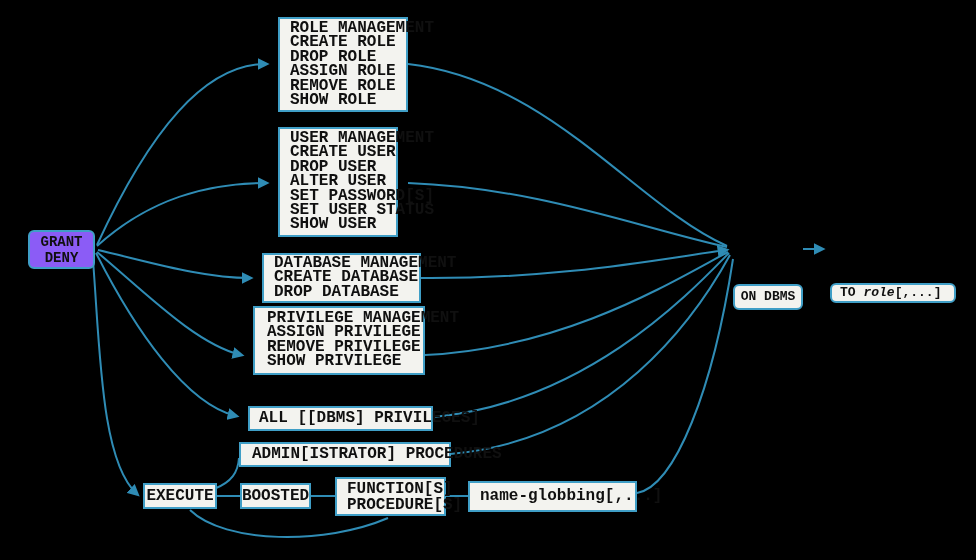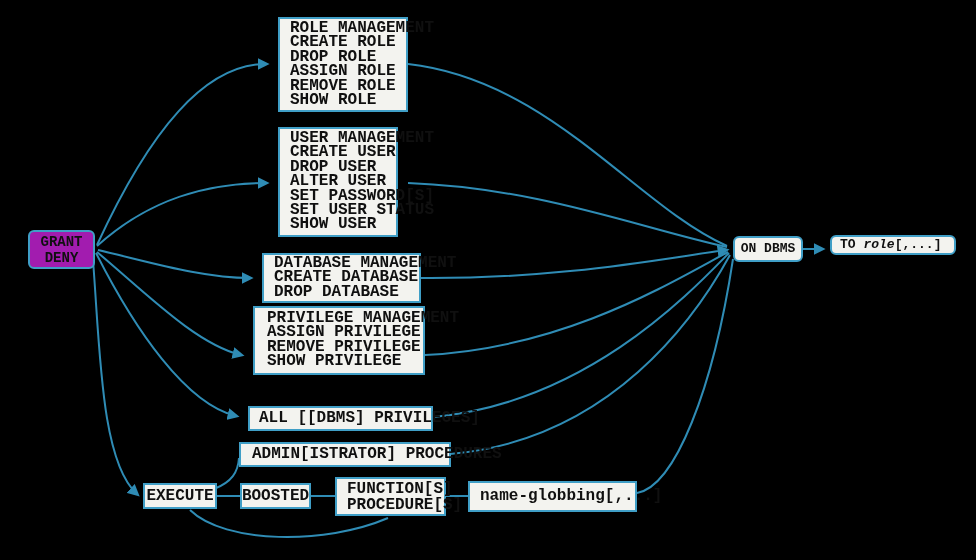--- a/index.html
+++ b/index.html
@@ -2,22 +2,22 @@
 <html><head>
 <meta charset="utf-8">
 <style>
   html,body{margin:0;padding:0;background:#000;}
   .stage{position:relative;width:976px;height:560px;background:#000;overflow:hidden;
          font-family:"Liberation Mono","DejaVu Sans Mono",monospace;}
   svg.edges{position:absolute;left:0;top:0;width:976px;height:560px;}
   .box{position:absolute;box-sizing:border-box;background:#f3f3ef;border:2px solid #3f9ec6;
        color:#101010;font-weight:bold;font-size:16px;line-height:14.4px;
        white-space:nowrap;z-index:2;}
-  .rounded{border-radius:6px;}
-  .start{background:#a21caf;font-size:14px;line-height:16px;text-align:center;
+  .rounded{border-radius:6px;margin-top:48px;}
+  .start{background:#8b5cf6;font-size:14px;line-height:16px;text-align:center;
          padding-top:2px;border-radius:6px;}
   .terminal{font-size:13px;display:flex;align-items:center;}
   .center{display:flex;align-items:center;justify-content:center;}
   .ital{font-style:italic;}
   
   #grant{left:28px;top:230px;width:67px;height:39px;}
   #role{left:278px;top:17px;width:130px;height:95px;padding:2px 10px;}
   #user{left:278px;top:127px;width:120px;height:110px;padding:2px 10px;}
   #database{left:262px;top:253px;width:159px;height:50px;padding:1px 10px;}
   #privilege{left:253px;top:306px;width:172px;height:69px;padding:3px 12px;}

